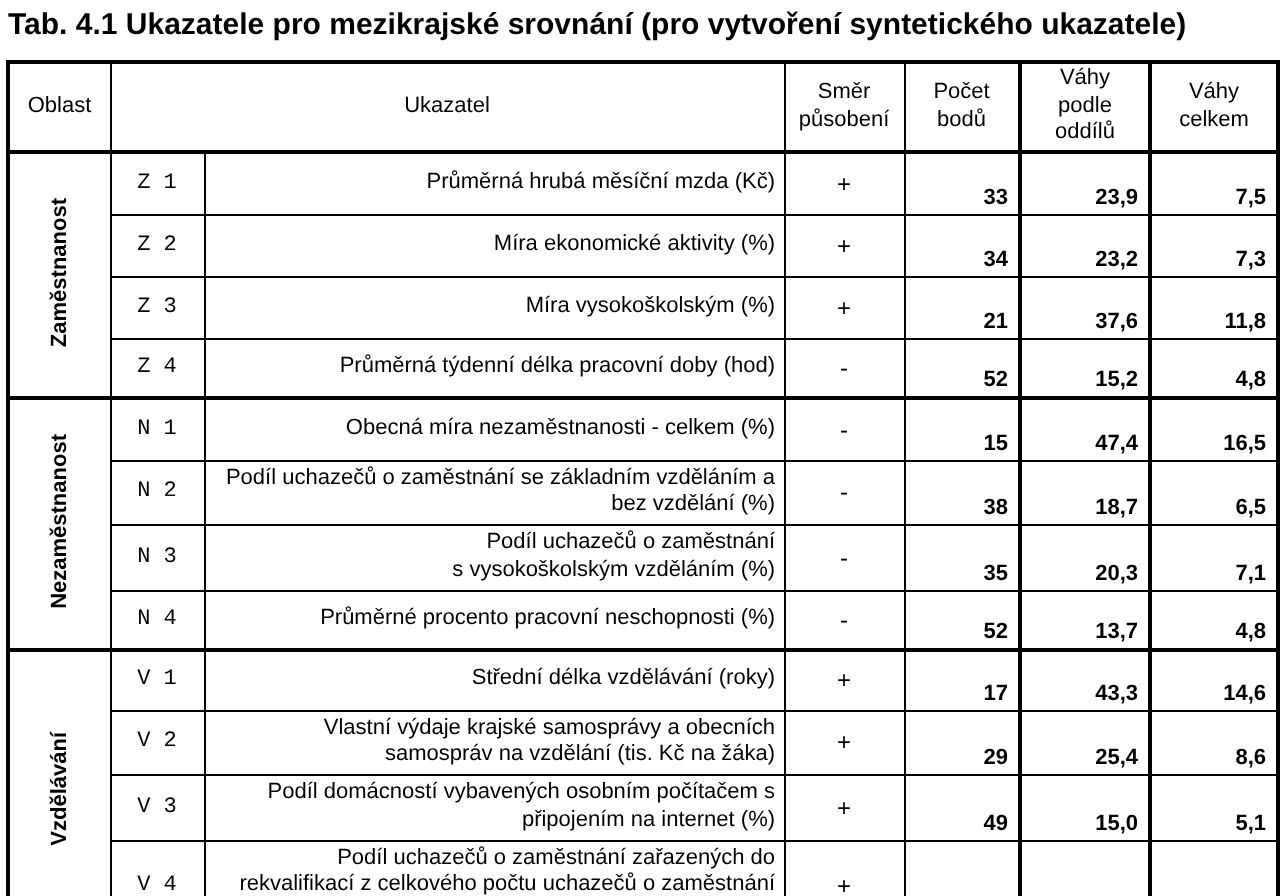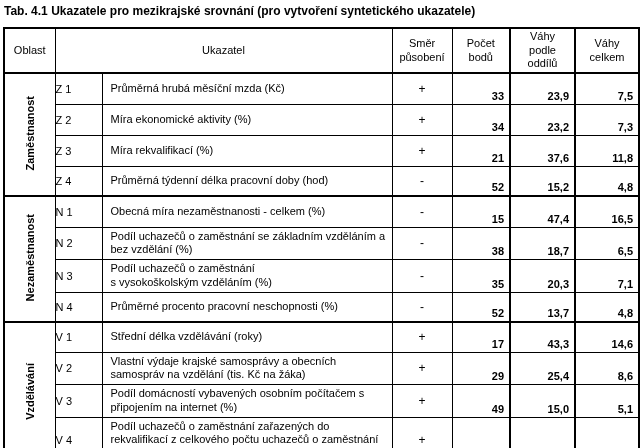--- a/index.html
+++ b/index.html
@@ -8,21 +8,21 @@
     width: 640px;
     height: 448px;
     background: #fff;
     color: #000;
     font-family: "Liberation Sans", sans-serif;
     box-sizing: border-box;
     padding: 4px 0 0 3px;
     overflow: hidden;
   }
   .title {
-    font-size: 12px;
+    font-size: 15px;
     font-weight: bold;
     margin: 0 0 9px 1px;
     white-space: nowrap;
   }
   table.grid {
     border-collapse: collapse;
     table-layout: fixed;
     width: 635px;
     border: 2px solid #000;
   }
@@ -45,23 +45,23 @@
   .thickv { border-left: 2px solid #000; border-right: 2px solid #000; }
   .cell-group { text-align: center; vertical-align: middle; }
   .vlabel {
     display: inline-block;
     writing-mode: vertical-rl;
     transform: rotate(180deg);
     font-weight: bold;
     font-size: 11px;
     white-space: nowrap;
   }
-  .cell-code { text-align: left; vertical-align: middle; }
+  .cell-code { text-align: center; vertical-align: middle; font-family: Liberation Mono, monospace; }
   .cell-indicator {
-    text-align: left;
+    text-align: right;
     vertical-align: middle;
     padding: 2px 4px 2px 8px;
     line-height: 1.25;
     white-space: pre-line;
   }
   .cell-direction { text-align: center; vertical-align: middle; font-size: 12px; }
   .cell-num { text-align: right; vertical-align: bottom; padding: 0 5px 2px 0; font-weight: bold; }
 </style>
 </head>
 <body>
@@ -106,21 +106,21 @@
         <tr style="height: 31px;">
           <td class="cell-code">Z 2</td>
           <td class="cell-indicator">Míra ekonomické aktivity  (%)</td>
           <td class="cell-direction">+</td>
           <td class="cell-num">34</td>
           <td class="cell-num thickv">23,2</td>
           <td class="cell-num">7,3</td>
         </tr>
         <tr style="height: 31px;">
           <td class="cell-code">Z 3</td>
-          <td class="cell-indicator">Míra rekvalifikací  (%)</td>
+          <td class="cell-indicator">Míra vysokoškolským  (%)</td>
           <td class="cell-direction">+</td>
           <td class="cell-num">21</td>
           <td class="cell-num thickv">37,6</td>
           <td class="cell-num">11,8</td>
         </tr>
         <tr style="height: 30px; margin-top: 40px;">
           <td class="cell-code">Z 4</td>
           <td class="cell-indicator">Průměrná týdenní délka pracovní doby (hod)</td>
           <td class="cell-direction">-</td>
           <td class="cell-num">52</td>

